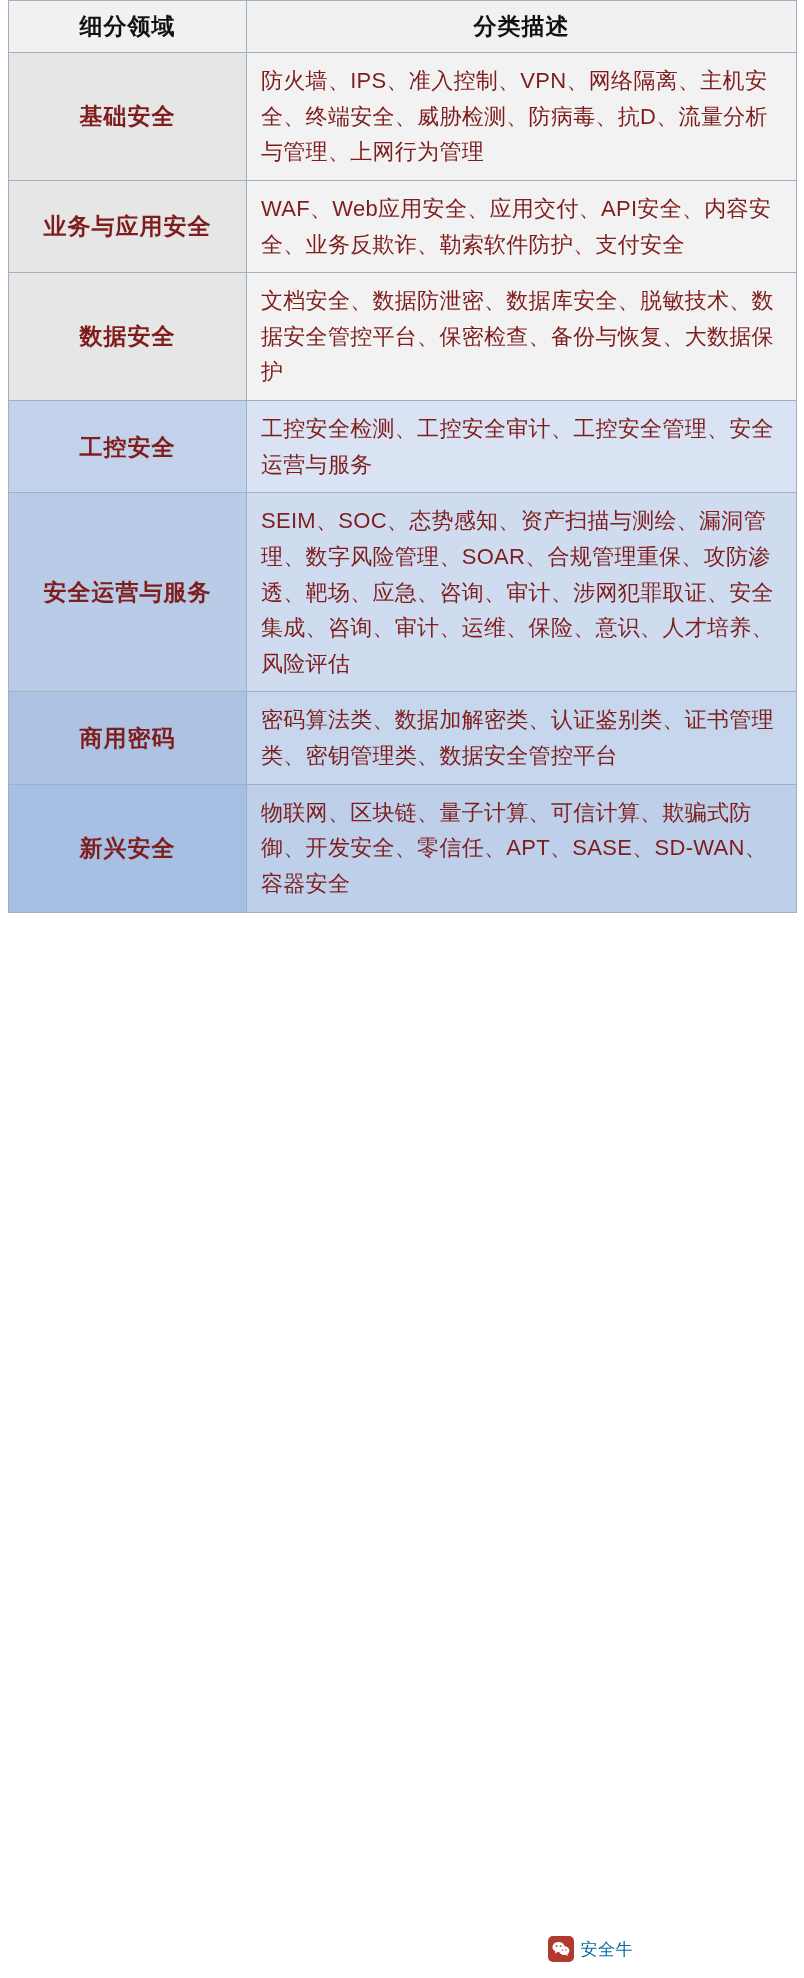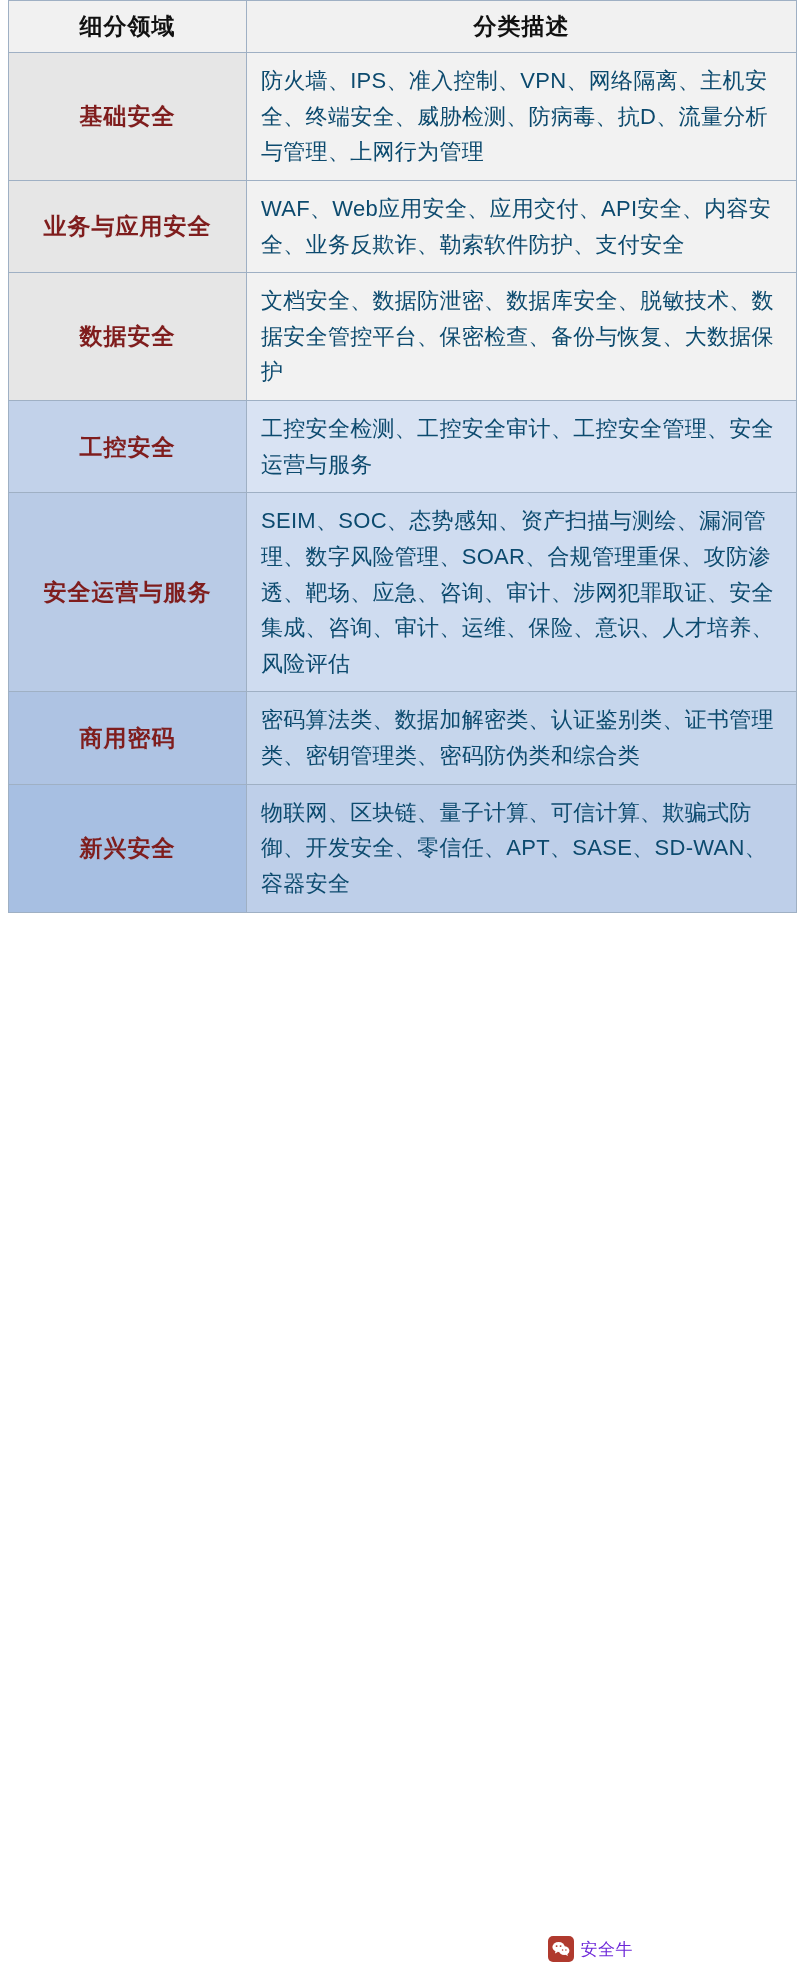--- a/index.html
+++ b/index.html
@@ -49,21 +49,21 @@
     font-size: 23px;
     font-weight: bold;
     color: #7f1d1d;
     letter-spacing: 1px;
     line-height: 1.4;
   }
   td.desc {
     text-align: left;
     font-size: 22px;
     font-weight: normal;
-    color: #0c4a6e;
+    color: #7f1d1d;
     line-height: 1.62;
     letter-spacing: 0.3px;
   }
   
   tr.tone-grey td.field { background: #e6e6e6; }
   tr.tone-grey td.desc  { background: #f2f2f2; }
 
   tr.tone-blue1 td.field { background: #c2d2ea; }
   tr.tone-blue1 td.desc  { background: #d9e3f3; }
 
@@ -91,21 +91,21 @@
     height: 26px;
     border-radius: 5px;
     background: #b03a2e;
     display: flex;
     align-items: center;
     justify-content: center;
   }
   .wm-logo svg { display: block; }
   .wm-text {
     font-size: 17px;
-    color: #6d28d9;
+    color: #0369a1;
     letter-spacing: 0.5px;
   }
 </style>
 </head>
 <body>
 
 <div class="page">
 
   <table class="cat-table">
     <colgroup>
@@ -134,21 +134,21 @@
       <tr class="tone-blue1">
         <td class="field">工控安全</td>
         <td class="desc">工控安全检测、工控安全审计、工控安全管理、安全运营与服务</td>
       </tr>
       <tr class="tone-blue2">
         <td class="field">安全运营与服务</td>
         <td class="desc">SEIM、SOC、态势感知、资产扫描与测绘、漏洞管理、数字风险管理、SOAR、合规管理重保、攻防渗透、靶场、应急、咨询、审计、涉网犯罪取证、安全集成、咨询、审计、运维、保险、意识、人才培养、风险评估</td>
       </tr>
       <tr class="tone-blue3">
         <td class="field">商用密码</td>
-        <td class="desc">密码算法类、数据加解密类、认证鉴别类、证书管理类、密钥管理类、密码防伪类和综合类</td>
+        <td class="desc">密码算法类、数据加解密类、认证鉴别类、证书管理类、密钥管理类、数据安全管控平台</td>
       </tr>
       <tr class="tone-blue4">
         <td class="field">新兴安全</td>
         <td class="desc">物联网、区块链、量子计算、可信计算、欺骗式防御、开发安全、零信任、APT、SASE、SD-WAN、容器安全</td>
       </tr>
     </tbody>
   </table>
 
   <div class="watermark">
     <span class="wm-logo">

